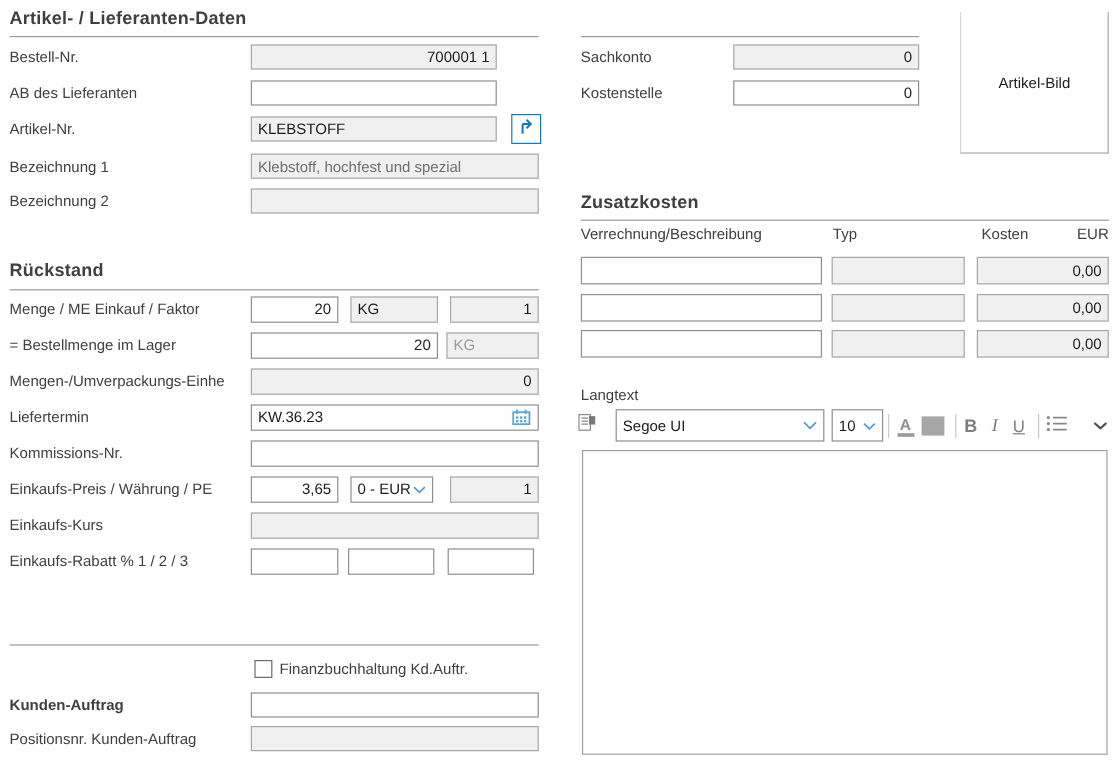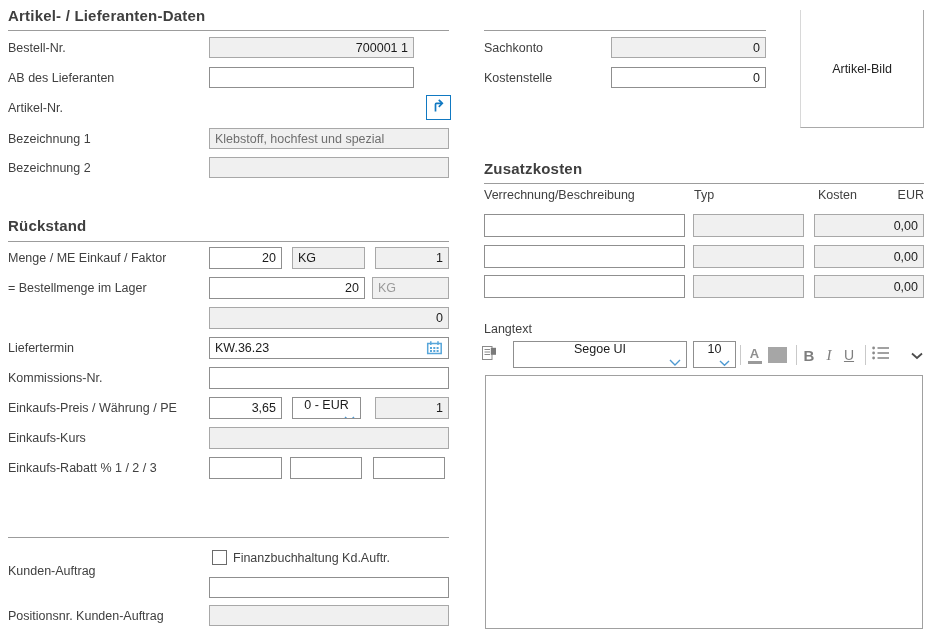--- a/index.html
+++ b/index.html
@@ -41,39 +41,40 @@
   .glyph-u { text-decoration:underline; font-size:14px; }
   .glyph-a { font-weight:600; font-size:13px; line-height:13px; color:#8f8f8f; }
   .abar { width:14px; height:3px; background:#9a9a9a; margin-top:1px; }
   .sq { position:absolute; background:#a6a6a6; }
   .bildbox {
     position:absolute; border-right:1px solid #a9a9a9; border-bottom:1px solid #a9a9a9;
     border-left:1px solid #d8d8d8; display:flex; align-items:center; justify-content:center;
     font-size:12.5px; color:#222222;
   }
   .textarea { position:absolute; background:#ffffff; border:1px solid #a0a0a0; }
-  .dd { cursor:default;flex-direction:column; }
+  .dd { cursor:default; }
   .dd .chev { margin-left:auto; }
   .calwrap { margin-left:auto; display:flex; align-items:center; }
 </style>
 </head>
 <body>
 
 <div class="screen">
 
   <div class="hdr" style="left:8px;top:7px;">Artikel- / Lieferanten-Daten</div>
   <div class="rule" style="left:8px;top:30px;width:441px;"></div>
 
   <div class="lbl" style="left:8px;top:41px;">Bestell-Nr.</div>
   <div class="fld ro num" style="left:209px;top:37px;width:205px;height:21px;">700001 1</div>
 
   <div class="lbl" style="left:8px;top:71px;">AB des Lieferanten</div>
   <div class="fld" style="left:209px;top:67px;width:205px;height:21px;"></div>
 
   <div class="lbl" style="left:8px;top:101px;">Artikel-Nr.</div>
+  <div class="fld ro" style="left:209px;top:97px;width:205px;height:21px;">KLEBSTOFF</div>
   <div class="iconbtn" style="left:426px;top:95px;width:25px;height:25px;">
     <span>
       <svg width="17" height="17" viewBox="0 0 17 17">
           <path d="M5.5 14.5 L5.5 7.2 Q5.5 6.3 6.4 6.3 L11.5 6.3" fill="none" stroke="#1179c2" stroke-width="1.7"></path>
           <path d="M8.8 2.8 L12.3 6.3 L8.8 9.8" fill="none" stroke="#1179c2" stroke-width="1.7"></path>
         </svg>
     </span>
   </div>
 
   <div class="lbl" style="left:8px;top:132px;">Bezeichnung 1</div>
@@ -91,20 +92,21 @@
   <div class="fld num" style="left:209px;top:247px;width:73px;height:22px;">20</div>
   <div class="fld ro" style="left:292px;top:247px;width:73px;height:22px;">KG</div>
   <div class="fld ro num" style="left:375px;top:247px;width:74px;height:22px;">1</div>
 
   <div class="lbl" style="left:8px;top:281px;">= Bestellmenge im Lager</div>
   <div class="fld num" style="left:209px;top:277px;width:156px;height:22px;">20</div>
   <div class="fld ro" style="left:372px;top:277px;width:77px;height:22px;">
       <span class="ghost">KG</span>
     </div>
 
+  <div class="lbl" style="left:8px;top:311px;width:200px;">Mengen-/Umverpackungs-Einhe</div>
   <div class="fld ro num" style="left:209px;top:307px;width:240px;height:22px;">0</div>
 
   <div class="lbl" style="left:8px;top:341px;">Liefertermin</div>
   <div class="fld" style="left:209px;top:337px;width:240px;height:22px;">
     <span>KW.36.23</span>
     <span class="calwrap">
       <svg width="17" height="16" viewBox="0 0 17 16">
           <rect x="1.7" y="3.5" width="13.5" height="10" fill="none" stroke="#58a6da" stroke-width="1.5"></rect>
           <line x1="4.8" y1="1.2" x2="4.8" y2="5" stroke="#58a6da" stroke-width="1.5"></line>
           <line x1="12" y1="1.2" x2="12" y2="5" stroke="#58a6da" stroke-width="1.5"></line>
@@ -141,21 +143,21 @@
   <div class="lbl" style="left:8px;top:461px;">Einkaufs-Rabatt % 1 / 2 / 3</div>
   <div class="fld" style="left:209px;top:457px;width:73px;height:22px;"></div>
   <div class="fld" style="left:290px;top:457px;width:72px;height:22px;"></div>
   <div class="fld" style="left:373px;top:457px;width:72px;height:22px;"></div>
 
   <div class="rule" style="left:8px;top:537px;width:441px;"></div>
 
   <div class="cb" style="left:212px;top:550px;"></div>
   <div class="lbl" style="left:233px;top:551px;">Finanzbuchhaltung Kd.Auftr.</div>
 
-  <div class="lbl" style="left:8px;top:564px;">Kunden-Auftrag</div>
+  <div class="lbl" style="left:8px;top:581px;font-weight:bold;">Kunden-Auftrag</div>
   <div class="fld" style="left:209px;top:577px;width:240px;height:21px;"></div>
 
   <div class="lbl" style="left:8px;top:609px;">Positionsnr. Kunden-Auftrag</div>
   <div class="fld ro" style="left:209px;top:605px;width:240px;height:21px;"></div>
 
   <div class="rule" style="left:484px;top:30px;width:282px;"></div>
 
   <div class="lbl" style="left:484px;top:41px;">Sachkonto</div>
   <div class="fld ro num" style="left:611px;top:37px;width:155px;height:21px;">0</div>
 

